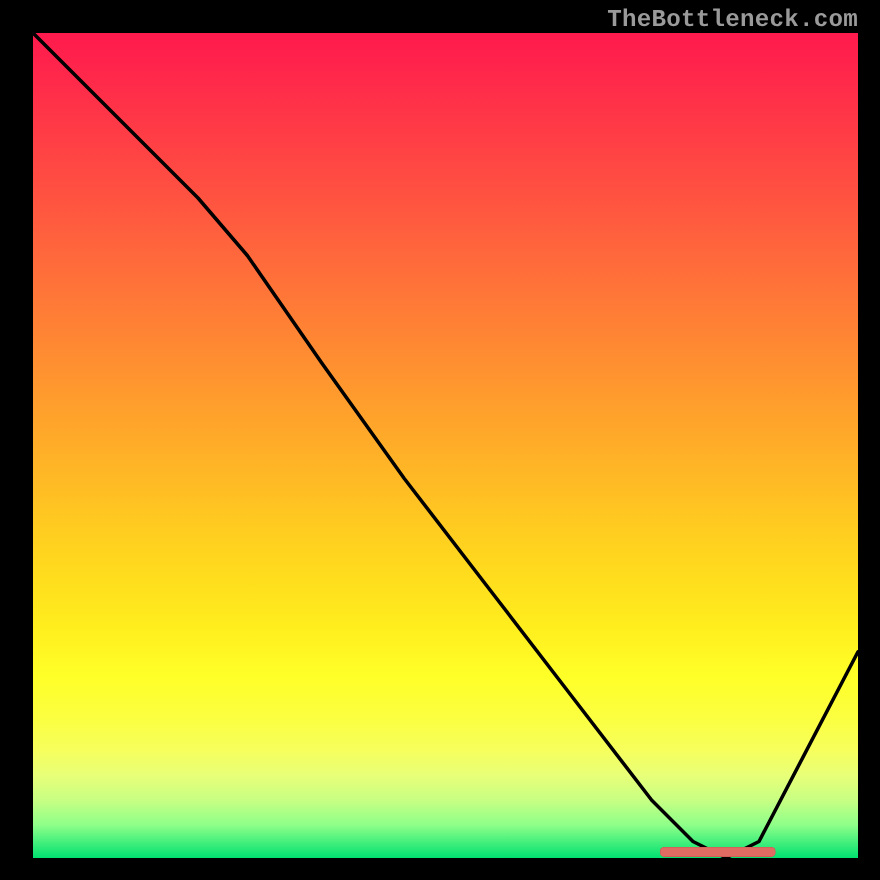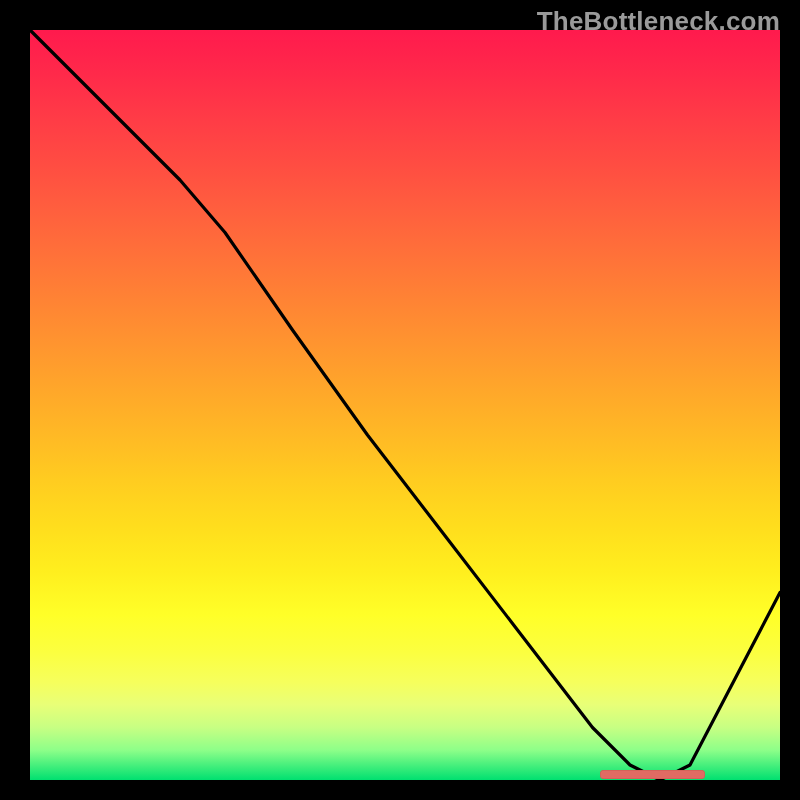--- a/index.html
+++ b/index.html
@@ -8,22 +8,22 @@
     position: relative;
     width: 800px;
     height: 800px;
     background: #000;
   }
   .watermark {
     position: absolute;
     top: 6px;
     right: 20px;
     color: #9a9a9a;
-    font-family: Liberation Sans, sans-serif;
-    font-size: 26px;
+    font-family: Liberation Mono, monospace;
+    font-size: 22px;
     font-weight: 600;
     letter-spacing: 0.2px;
     z-index: 50;
   }
   .plot-frame {
     position: absolute;
     left: 30px;
     top: 30px;
     width: 750px;
     height: 750px;

